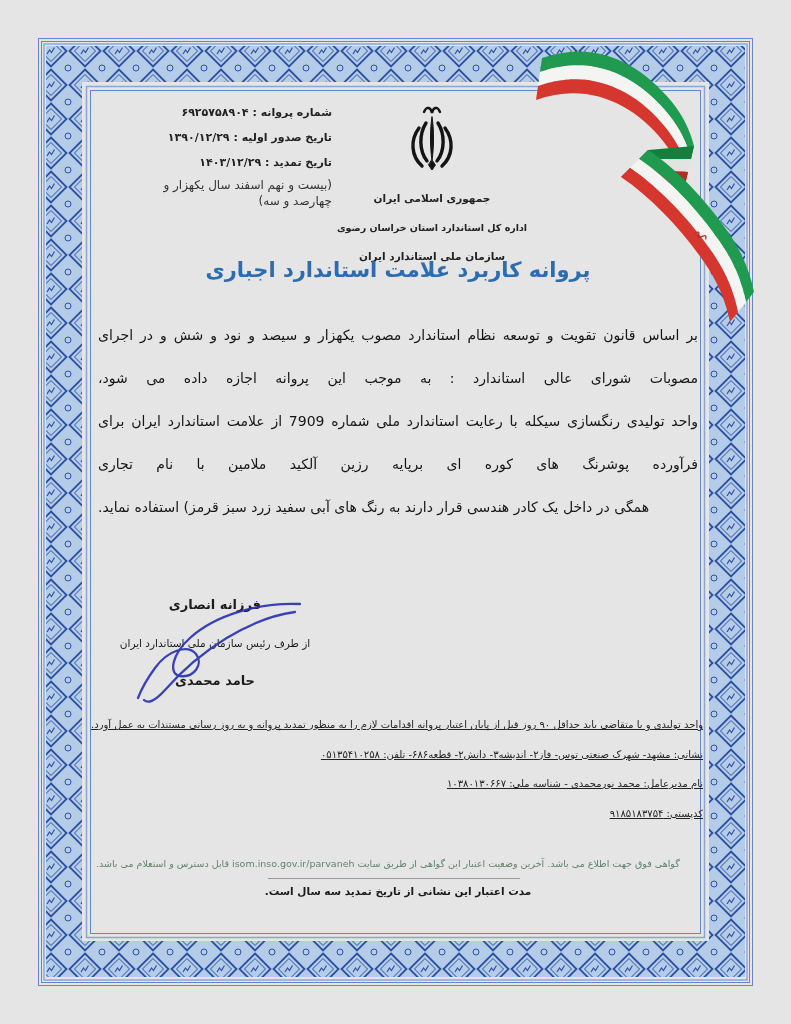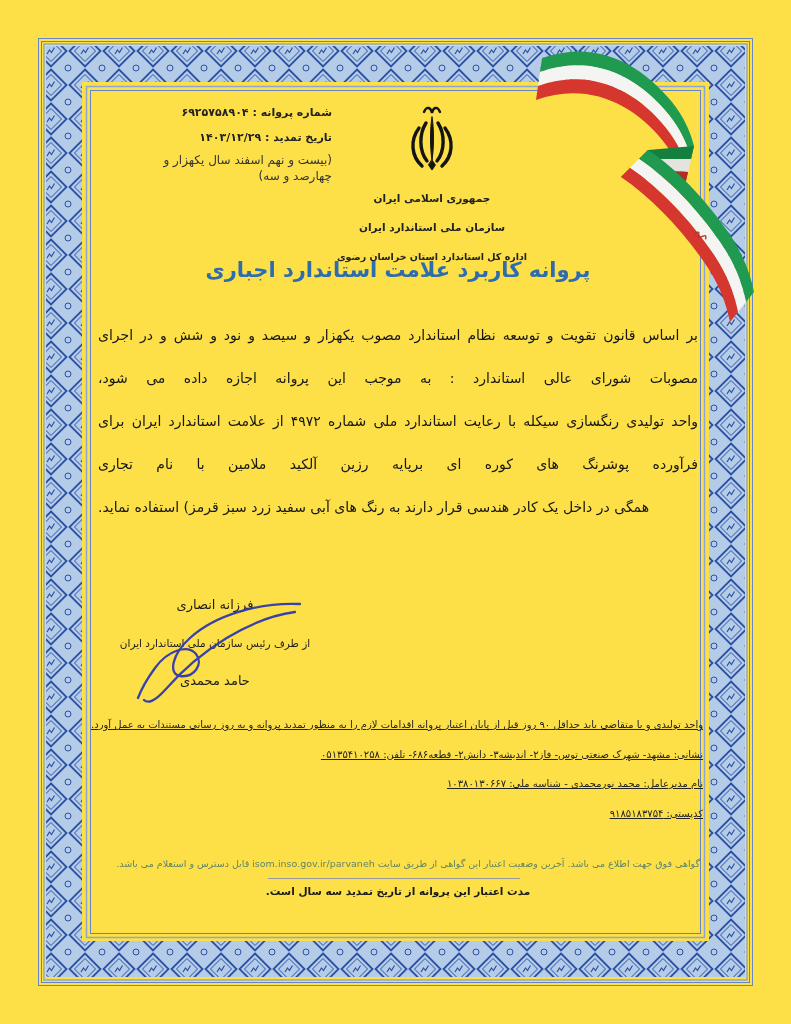--- a/index.html
+++ b/index.html
@@ -1,19 +1,19 @@
 <!DOCTYPE html>
 <html lang="fa"><head>
 <meta charset="utf-8">
 <style>
   html,body{margin:0;padding:0;background:#ffffff;}
   .page{
     position:relative;
     width:791px;height:1024px;
-    background:#fde047;
+    background:#e5e5e5;
     overflow:hidden;
     font-family:"DejaVu Sans", sans-serif;
     color:#1c1c1c;
   }
   svg{display:block;}
   .layer{position:absolute;left:0;top:0;}
   
   .meta-block{
     position:absolute;left:150px;top:100px;width:182px;
     direction:rtl;text-align:right;
@@ -39,32 +39,32 @@
     direction:rtl;color:#161616;
   }
   .body-line{font-size:14px;line-height:43px;height:43px;white-space:nowrap;}
   .body-line.fit{text-align:justify;text-align-last:justify;white-space:normal;height:auto;}
   .body-line.center{text-align:left;white-space:normal;}
   
   .sig-block{
     position:absolute;left:115px;top:596px;width:200px;
     direction:rtl;text-align:center;
   }
-  .sig-name{font-size:13px;font-weight:normal;line-height:18px;}
+  .sig-name{font-size:13px;font-weight:bold;line-height:18px;}
   .sig-onbehalf{font-size:10.5px;line-height:18px;margin:20px 0;}
   
   .notes{
     position:absolute;left:96px;top:710px;width:607px;
     direction:rtl;text-align:right;
   }
   .note-line{font-size:10px;line-height:29.5px;white-space:nowrap;color:#222;text-decoration:underline;}
   
   .footer-verify{
     position:absolute;left:96px;top:856px;width:604px;
-    direction:rtl;text-align:right;
+    direction:rtl;text-align:left;
     font-size:9.5px;line-height:16px;
   }
   .footer-rule{
     position:absolute;left:268px;top:878px;width:252px;height:1px;
     background:#9a9a9a;
   }
   .footer-validity{
     position:absolute;left:96px;top:883px;width:604px;
     direction:rtl;text-align:center;
     font-size:10.5px;font-weight:bold;line-height:16px;color:#1a1a1a;
@@ -124,35 +124,36 @@
       <path d="M0,20 L3.4,25 L0,30 L-3.4,25 Z" fill="#141414" stroke-width="1"></path>
       <path d="M-6,-17 C-13,-6 -13,11 -5,21" stroke-width="3.4"></path>
       <path d="M6,-17 C13,-6 13,11 5,21" stroke-width="3.4"></path>
       <path d="M-13,-12 C-22,0 -21,16 -10,26" stroke-width="3.4"></path>
       <path d="M13,-12 C22,0 21,16 10,26" stroke-width="3.4"></path>
     </g>
   </svg>
 
   <div class="meta-block">
     <div class="meta-line">شماره پروانه : ۶۹۲۵۷۵۸۹۰۴</div>
+    <div class="meta-line">تاریخ صدور اولیه : ۱۳۹۰/۱۲/۲۹</div>
     <div class="meta-line">تاریخ تمدید : ۱۴۰۳/۱۲/۲۹</div>
     <div class="meta-note">(بیست و نهم اسفند سال یکهزار و چهارصد و سه)</div>
   </div>
 
   <div class="letterhead">
     <div class="lh-line">جمهوری اسلامی ایران</div>
+    <div class="lh-line small">اداره کل استاندارد استان خراسان رضوی</div>
     <div class="lh-line">سازمان ملی استاندارد ایران</div>
-    <div class="lh-line small">اداره کل استاندارد استان خراسان رضوی</div>
   </div>
 
   <div class="doc-title" style="color:#2e6cb0;">پروانه کاربرد علامت استاندارد اجباری</div>
 
   <div class="body-text">
     <div class="body-line fit">بر اساس قانون تقویت و توسعه نظام استاندارد مصوب یکهزار و سیصد و نود و شش و در اجرای مصوبات شورای عالی استاندارد : به موجب این پروانه اجازه داده می شود،</div>
-    <div class="body-line fit">واحد تولیدی رنگسازی سیکله با رعایت استاندارد ملی شماره ۴۹۷۲ از علامت استاندارد ایران برای فرآورده پوشرنگ های کوره ای برپایه رزین آلکید ملامین با نام تجاری</div>
+    <div class="body-line fit">واحد تولیدی رنگسازی سیکله با رعایت استاندارد ملی شماره 7909 از علامت استاندارد ایران برای فرآورده پوشرنگ های کوره ای برپایه رزین آلکید ملامین با نام تجاری</div>
     <div class="body-line center">همگی در داخل یک کادر هندسی قرار دارند به رنگ های آبی سفید زرد سبز قرمز) استفاده نماید.</div>
   </div>
 
   <div class="sig-block">
     <div class="sig-name">فرزانه انصاری</div>
     <div class="sig-onbehalf">از طرف رئیس سازمان ملی استاندارد ایران</div>
     <div class="sig-name">حامد محمدی</div>
   </div>
 
   <svg class="layer" style="left:100px;top:585px;" width="230" height="125" viewBox="100 585 230 125">
@@ -164,15 +165,15 @@
 
   <div class="notes">
     <div class="note-line">واحد تولیدی و یا متقاضی باید حداقل ۹۰ روز قبل از پایان اعتبار پروانه اقدامات لازم را به منظور تمدید پروانه و به روز رسانی مستندات به عمل آورد.</div>
     <div class="note-line">نشانی: مشهد- شهرک صنعتی توس- فاز۲- اندیشه۳- دانش۲- قطعه۶۸۶- تلفن: ۰۵۱۳۵۴۱۰۲۵۸</div>
     <div class="note-line">نام مدیرعامل: محمد نورمحمدی - شناسه ملی: ۱۰۳۸۰۱۳۰۶۶۷</div>
     <div class="note-line">کدپستی: ۹۱۸۵۱۸۳۷۵۴</div>
   </div>
 
   <div class="footer-verify" style="color:#5e8468;">گواهی فوق جهت اطلاع می باشد. آخرین وضعیت اعتبار این گواهی از طریق سایت isom.inso.gov.ir/parvaneh قابل دسترس و استعلام می باشد.</div>
   <div class="footer-rule"></div>
-  <div class="footer-validity">مدت اعتبار این پروانه از تاریخ تمدید سه سال است.</div>
+  <div class="footer-validity">مدت اعتبار این نشانی از تاریخ تمدید سه سال است.</div>
 
 </div>
 
 </body></html>

